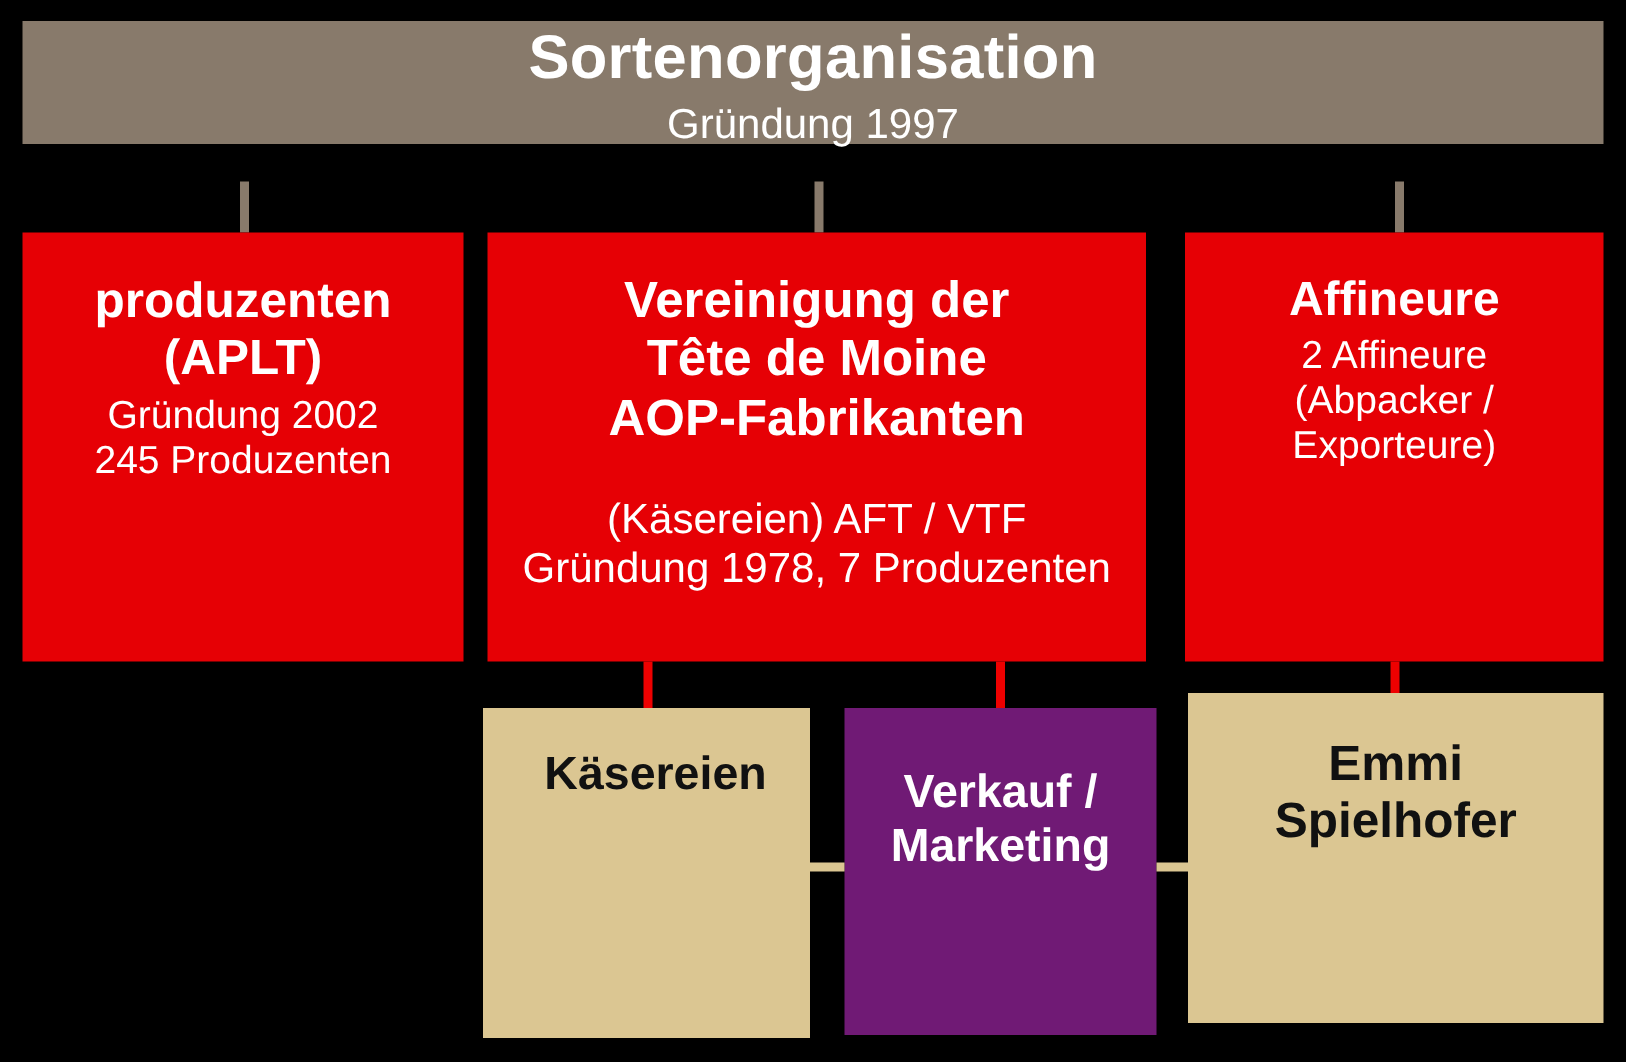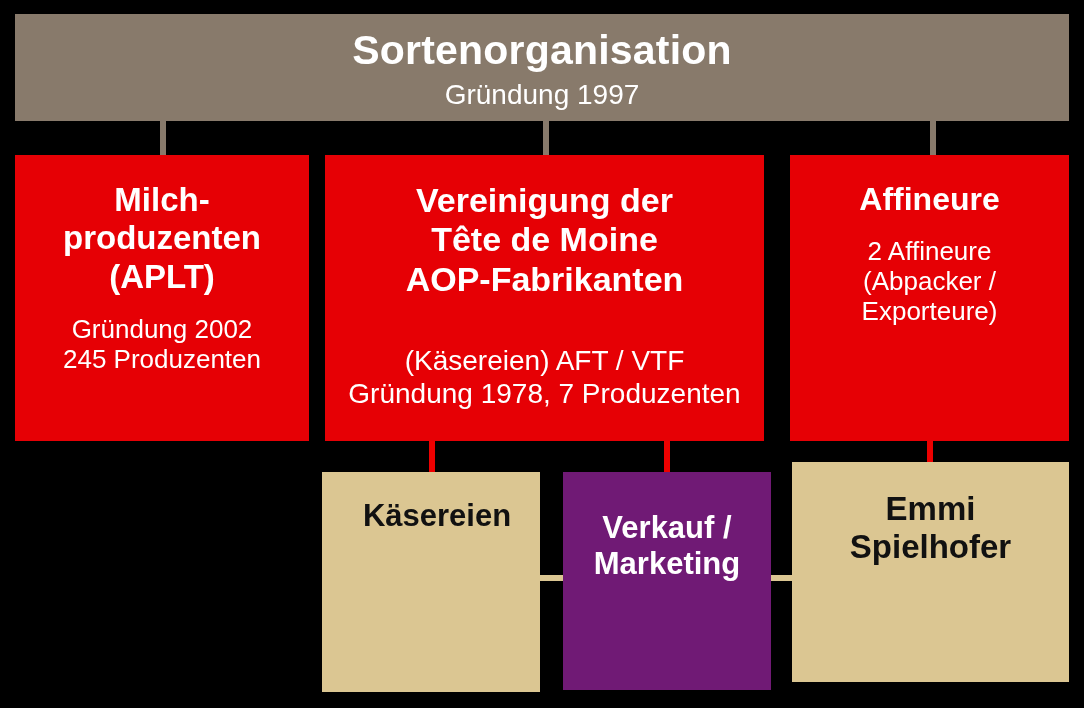--- a/index.html
+++ b/index.html
@@ -30,21 +30,21 @@
   }
   .connector {
     position: absolute;
   }
 
   
   #header-box {
     left: 15px;
     top: 14px;
     width: 1054px;
-    height: 107px;
+    height: 82px;
     background: #887a6b;
     justify-content: center;
     padding-top: 4px;
   }
   #header-box .title {
     color: #ffffff;
     font-size: 41px;
     font-weight: bold;
     letter-spacing: 0.2px;
   }
@@ -73,21 +73,21 @@
   #box-verein .head { font-size: 34px; }
   #box-affine .head { font-size: 32px; }
 
   .red-box .sub {
     font-weight: normal;
     font-size: 26px;
   }
   #box-milch .sub  { font-size: 26px; }
   #box-verein .sub { font-size: 28px; }
   #box-affine .sub { font-size: 26px; }
-  .red-box .head-group + .sub-group { margin-top: 18px; }
+  .red-box .head-group + .sub-group { margin-top: 3px; }
 
   
   #box-kaeserei {
     left: 322px; top: 472px; width: 218px; height: 220px;
     background: #dbc692;
     color: #111111;
     padding-top: 26px;
   }
   #box-kaeserei .head { font-weight: bold; font-size: 31px; margin-left: 12px; }
   #box-kaeserei .sub  { font-weight: normal; font-size: 25px; }
@@ -134,21 +134,20 @@
     <div class="title">Sortenorganisation</div>
     <div class="subtitle">Gründung 1997</div>
   </div>
 
   <div class="connector conn-taupe" id="conn-h-milch"></div>
   <div class="connector conn-taupe" id="conn-h-verein"></div>
   <div class="connector conn-taupe" id="conn-h-affine"></div>
 
   <div class="box red-box" id="box-milch">
     <div class="head-group">
-      <div class="head">Milch-</div>
       <div class="head">produzenten</div>
       <div class="head">(APLT)</div>
     </div>
     <div class="sub-group">
       <div class="sub">Gründung 2002</div>
       <div class="sub">245 Produzenten</div>
     </div>
   </div>
 
   <div class="box red-box" id="box-verein">

